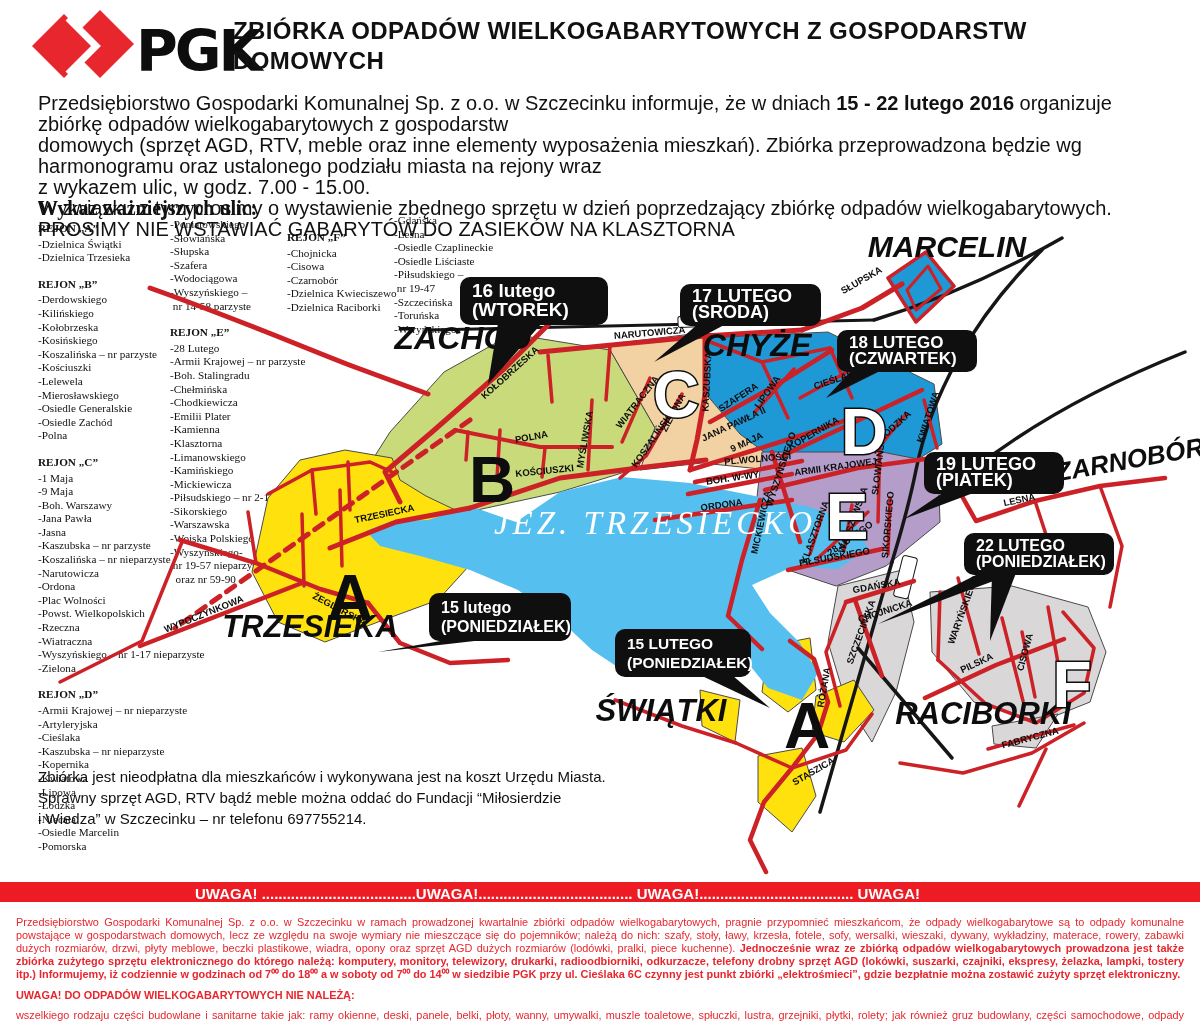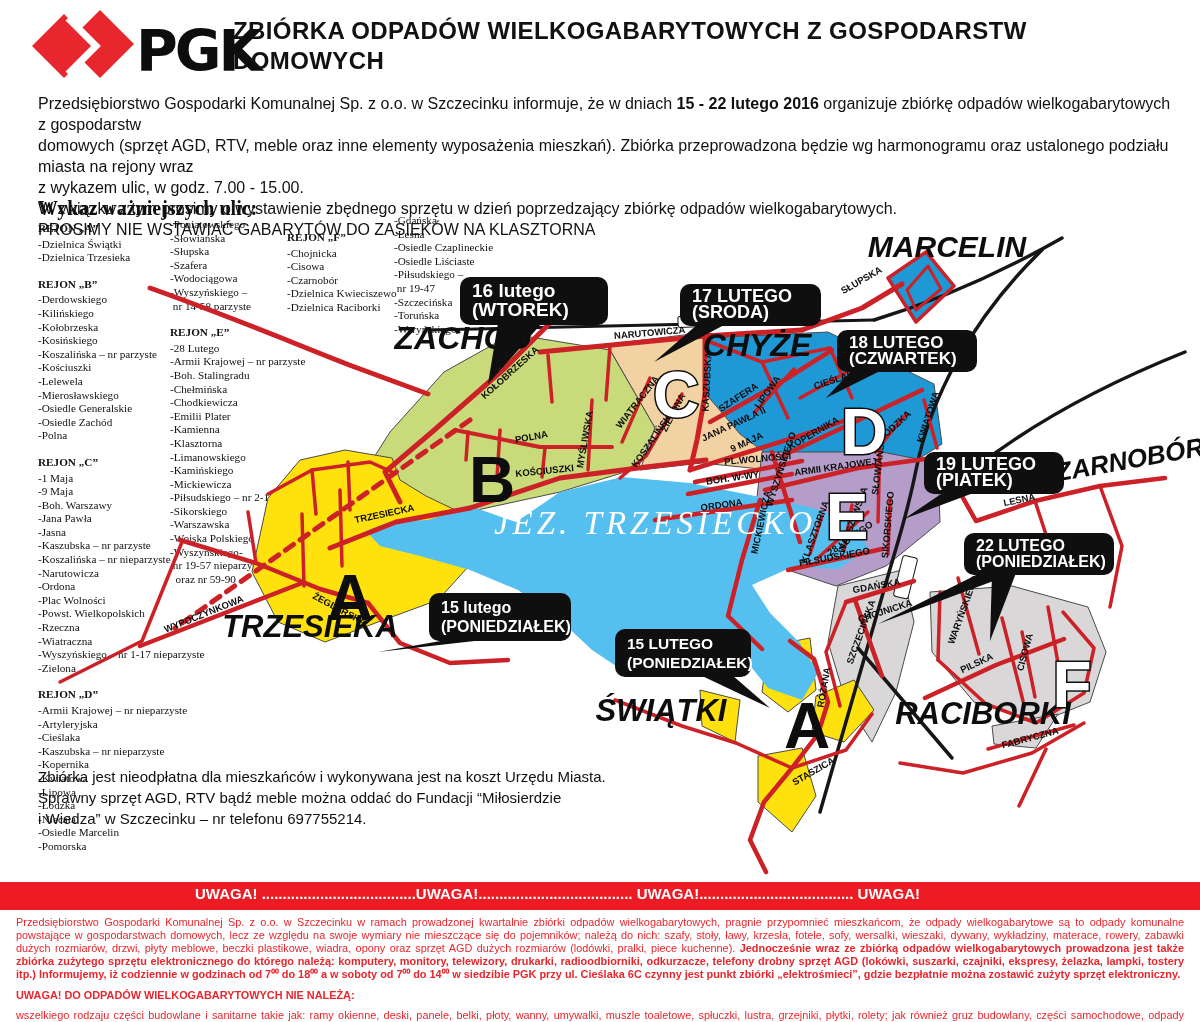--- a/index.html
+++ b/index.html
@@ -5,21 +5,21 @@
   html,body{margin:0;padding:0;background:#fff;}
   #page{position:relative;width:1200px;height:1022px;background:#fff;overflow:hidden;
         font-family:"Liberation Sans",sans-serif;color:#111;}
   
   #logo{position:absolute;left:28px;top:6px;width:200px;height:80px;}
   #logo-text{position:absolute;left:108px;top:12px;font-size:57px;font-weight:bold;
              letter-spacing:-3px;color:#0d0d0d;font-family:"DejaVu Sans",sans-serif;}
   #title{position:absolute;left:233px;top:16px;width:950px;font-size:24px;font-weight:bold;
          line-height:30px;letter-spacing:.4px;}
   
-  #intro{position:absolute;left:38px;top:93px;width:1135px;font-size:16px;line-height:21px;}
+  #intro{position:absolute;left:38px;top:93px;width:1135px;font-size:20px;line-height:21px;}
   
   #streets-heading{position:absolute;left:38px;top:197px;font-family:"Liberation Serif",serif;
                    font-weight:bold;font-size:20px;}
   .street-col{position:absolute;font-family:"Liberation Serif",serif;font-size:11.2px;
               line-height:13.6px;white-space:pre;}
   .street-col .blk{margin-bottom:13px;}
   .street-col .blk-title{font-weight:bold;margin-bottom:2px;}
   
   #map{position:absolute;left:0;top:0;z-index:1;}
   .road{fill:none;stroke:var(--road);stroke-linecap:round;stroke-linejoin:round;}
@@ -32,21 +32,21 @@
   .rletter.dark{fill:#0d0d0d;}
   .rletter.light{fill:#fff;stroke:#0d0d0d;stroke-width:3px;paint-order:stroke;}
   .callout-box{fill:#0f0f0f;}
   .callout-tail{fill:#0f0f0f;}
   .callout-text{fill:#fff;font-family:"Liberation Sans",sans-serif;font-weight:bold;}
   #lake-label{font-family:"Liberation Serif",serif;font-style:italic;font-size:33px;fill:#fff;
               letter-spacing:4px;text-anchor:middle;}
   
   #note{position:absolute;left:38px;top:766px;font-size:15px;line-height:21px;z-index:2;}
   
-  #banner{position:absolute;left:0;top:882px;width:1200px;height:28px;background:var(--banner);
+  #banner{position:absolute;left:0;top:882px;width:1200px;height:20px;background:var(--banner);
           color:#fff;font-weight:bold;font-size:15px;line-height:24px;padding-left:195px;
           box-sizing:border-box;white-space:nowrap;overflow:hidden;}
   #redtext{position:absolute;left:8px;top:908px;width:1184px;color:var(--redtext);
            font-size:10.9px;line-height:12.9px;text-align:justify;}
   #redtext .b{font-weight:bold;}
   #redtext p{margin:8px;}
 </style>
 </head>
 <body>
 

